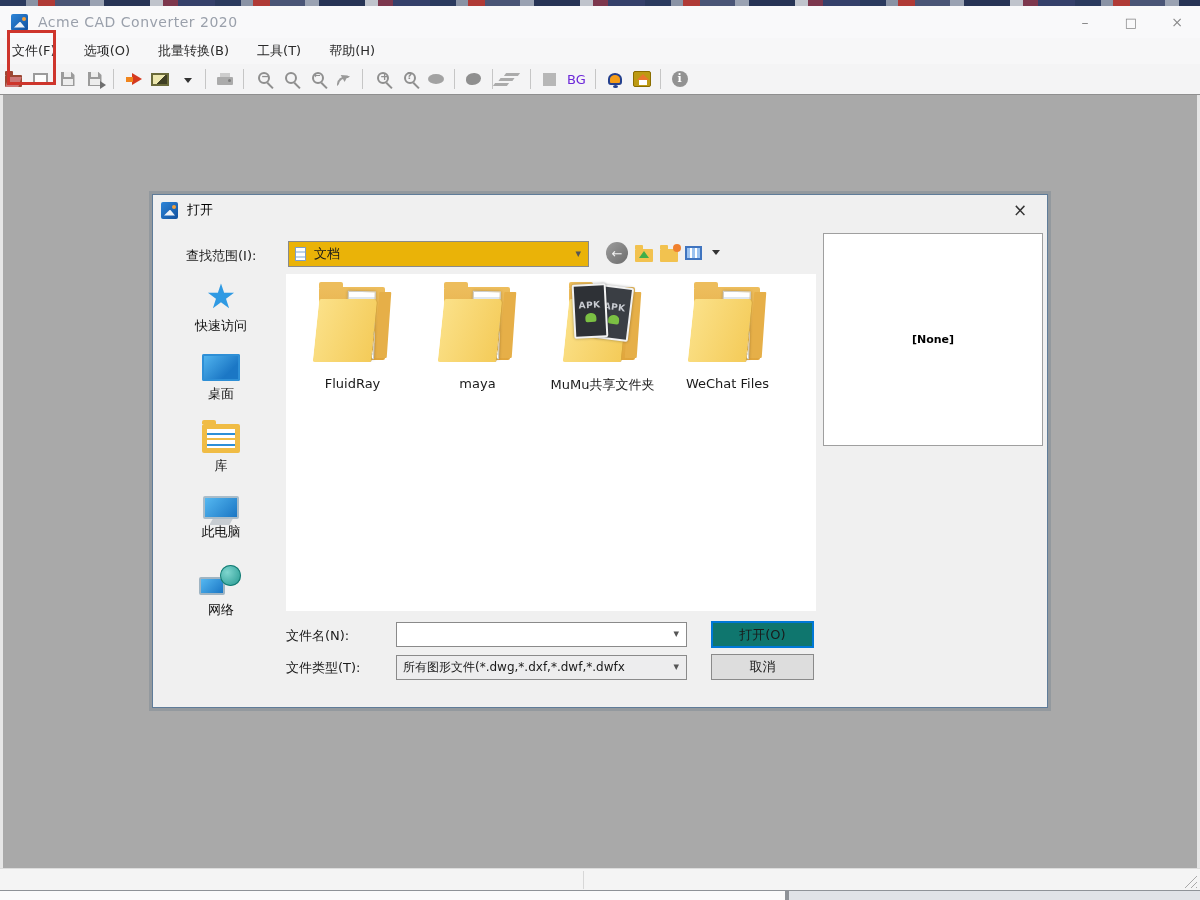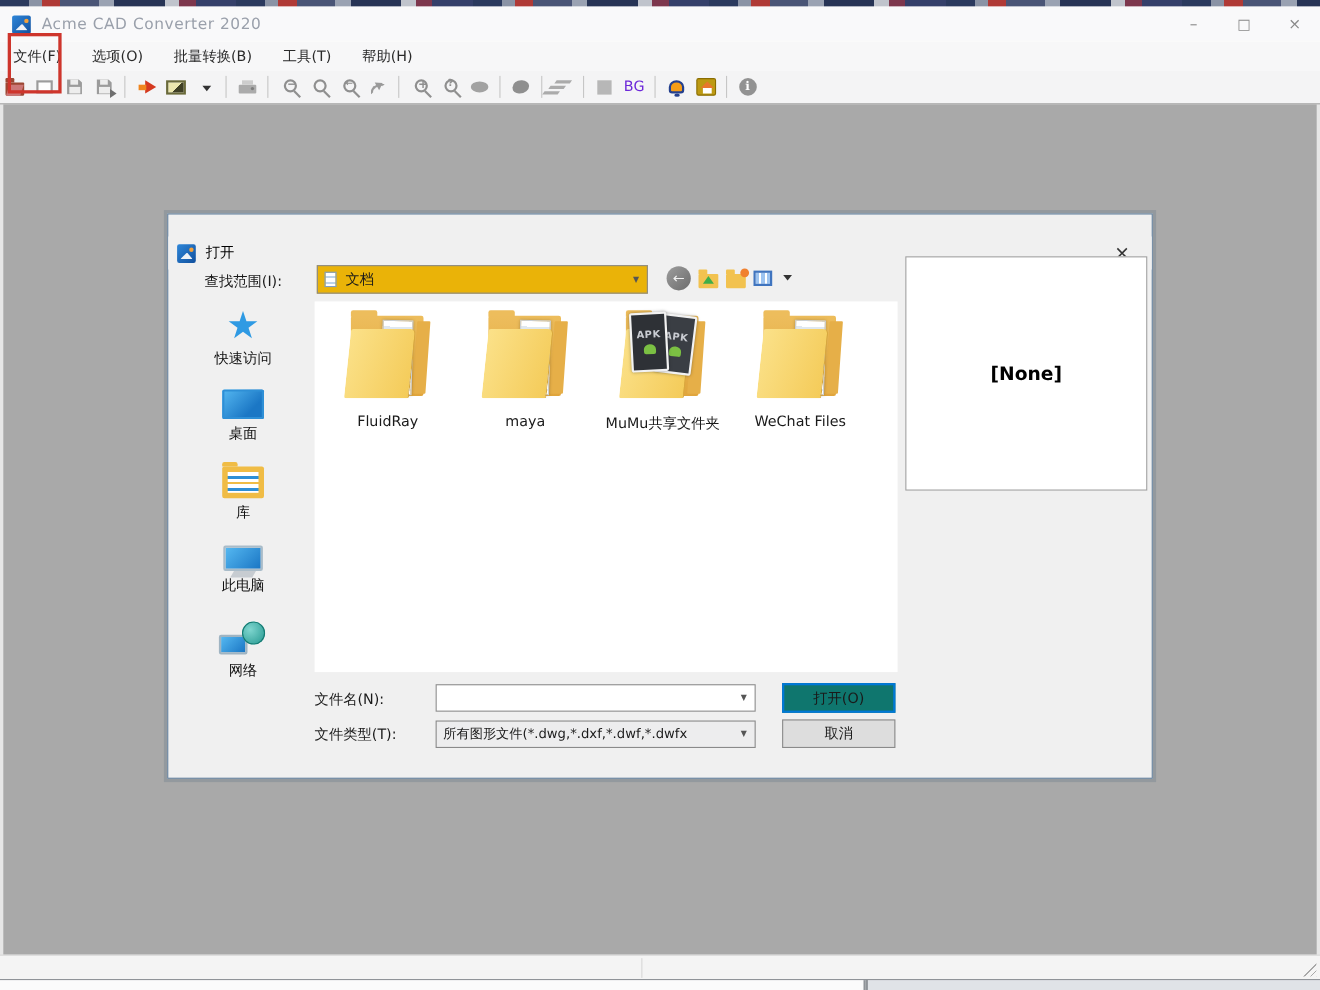--- a/index.html
+++ b/index.html
@@ -81,21 +81,21 @@
   .status-divider { position:absolute; left:583px; top:2px; width:1px; height:18px; background:#d7d7d7; }
   .grip { position:absolute; right:3px; bottom:2px; width:14px; height:14px;
     background:repeating-linear-gradient(135deg,transparent 0 3px,#a8a8a8 3px 4px); clip-path:polygon(100% 0,100% 100%,0 100%); }
   .bottom-strip { position:absolute; left:0; top:890px; width:1200px; height:10px; background:#8f9398; }
   .bs-left { position:absolute; left:0; top:1px; width:787px; height:9px; background:#fbfbfb; border-right:2px solid #8f9398; }
   .bs-right { position:absolute; left:789px; top:1px; width:411px; height:9px; background:#e0e3e7; }
 
   
   .dialog { position:absolute; left:152px; top:194px; width:896px; height:514px; background:#f0f0f0;
     border:1px solid #5f7c99; box-shadow:0 0 0 3px rgba(90,110,130,.28); z-index:10; }
-  .dlg-titlebar { position:absolute; left:0; top:0; width:100%; height:30px; background:#f0f0f0; display:flex; align-items:center;margin-top:20px; }
+  .dlg-titlebar { position:absolute; left:0; top:0; width:100%; height:30px; background:#f0f0f0; display:flex; align-items:center; }
   .dlg-title { margin-left:9px; font-size:13px; color:#000; }
   .dlg-close { position:absolute; right:10px; top:0; width:34px; height:30px; display:flex; align-items:center; justify-content:center; font-size:17px; color:#333; }
 
   .lookin-label { position:absolute; left:33px; top:52px; font-size:13px; }
   .lookin-combo { position:absolute; left:135px; top:46px; width:301px; height:26px; background:#eab308; border:1px solid #8a8a8a; display:flex; align-items:center; }
   .i-doc { width:11px; height:14px; margin-left:6px; background:repeating-linear-gradient(180deg,#fff 0 3px,#bcd3ea 3px 5px); border:1px solid #7f9fc8; }
   .lookin-value { margin-left:8px; font-size:13px; }
   .combo-caret { position:absolute; right:7px; top:5px; color:#555; font-size:11px; }
 
   .dlg-nav { position:absolute; left:453px; top:47px; display:flex; align-items:center; gap:7px; }
@@ -137,21 +137,21 @@
 
   .apk-card { position:absolute; width:34px; height:54px; border:2px solid #f2f2f2; border-radius:2px; background:#2e3136;
     display:flex; flex-direction:column; align-items:center; justify-content:center; box-shadow:0 0 3px rgba(0,0,0,.35); }
   .apk-card .bot { width:11px; height:9px; background:#7bc043; border-radius:50% 50% 2px 2px; margin-top:3px; }
   .apk-label { color:#c9ccd2; font-size:9px; font-weight:bold; letter-spacing:.5px; }
   .apk1 { left:12px; top:6px; transform:rotate(-3deg); z-index:2; }
   .apk2 { left:36px; top:8px; transform:rotate(7deg); z-index:1; background:#3a3e44; }
 
   
   .preview { position:absolute; left:670px; top:38px; width:220px; height:213px; background:#fff; border:1px solid #9f9f9f; display:flex; align-items:center; justify-content:center; }
-  .preview-text { font-size:17px; font-weight:bold; color:#000; }
+  .preview-text { font-size:11px; font-weight:bold; color:#000; }
 
   
   .fn-label { position:absolute; left:133px; top:432px; font-size:13px; }
   .fn-combo { position:absolute; left:243px; top:427px; width:291px; height:25px; background:#fff; border:1px solid #8a8a8a; }
   .fn-input { position:absolute; left:2px; top:2px; width:265px; height:19px; border:none; outline:none; font-size:13px; background:transparent; }
   .ft-label { position:absolute; left:133px; top:464px; font-size:13px; }
   .ft-combo { position:absolute; left:243px; top:460px; width:291px; height:25px; background:#ededee; border:1px solid #8a8a8a; display:flex; align-items:center; overflow:hidden; }
   .ft-value { margin-left:6px; font-size:12px; white-space:nowrap; }
   .btn-open { position:absolute; left:558px; top:426px; width:103px; height:27px; background:#0f766e; border:2px solid #0078d7; font-size:13px; display:flex; align-items:center; justify-content:center; }
   .btn-cancel { position:absolute; left:558px; top:459px; width:103px; height:26px; background:#dddddd; border:1px solid #8a8a8a; font-size:13px; display:flex; align-items:center; justify-content:center; }

